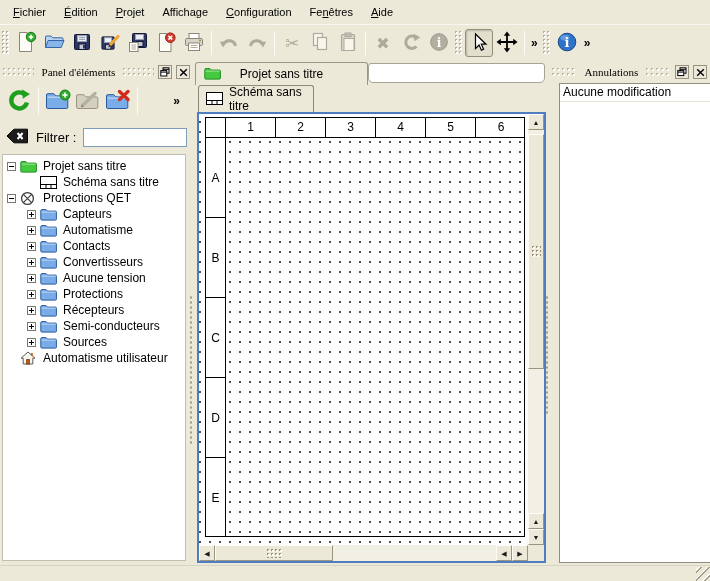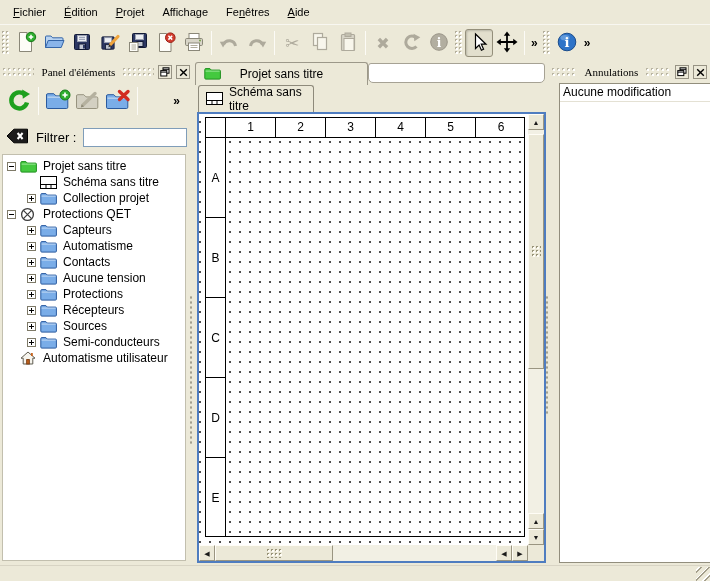--- a/index.html
+++ b/index.html
@@ -127,20 +127,21 @@
       #a49f8b 3px 4.5px, transparent 4.5px 6px); }
 </style>
 </head>
 <body>
 
 <div class="menubar">
   <span class="menu-item"><span></span><span class="accel">F</span><span>ichier</span></span>
   <span class="menu-item"><span></span><span class="accel">É</span><span>dition</span></span>
   <span class="menu-item"><span></span><span class="accel">P</span><span>rojet</span></span>
   <span class="menu-item"><span>Afficha</span><span class="accel">g</span><span>e</span></span>
+  <span class="menu-item"><span></span><span class="accel">C</span><span>onfiguration</span></span>
   <span class="menu-item"><span>Fe</span><span class="accel">n</span><span>êtres</span></span>
   <span class="menu-item"><span></span><span class="accel">A</span><span>ide</span></span>
 </div>
 
 <div class="toolbars">
   <div class="thandle"></div>
 
   <div class="tbtn">
     <span><svg width="22" height="22" viewBox="0 0 22 22">
           <path d="M4.5 1.5 H12 L16.5 6 V20.5 H4.5 Z" fill="#fdfdf8" stroke="#8a8778"></path>
@@ -367,33 +368,20 @@
         <span class="slot"></span>
       <span class="ticon">
           <svg width="17" height="13" viewBox="0 0 17 13">
             <rect x="0.5" y="0.5" width="16" height="12" fill="#fff" stroke="#000"></rect>
             <path d="M0.5 8.5 H16.5 M6 8.5 V12.5 M11 8.5 V12.5" stroke="#000"></path>
           </svg>
         </span>
       <span>Schéma sans titre</span>
     </div>
     <div class="trow">
-      <span class="sp"></span>
-        <span class="slot">
-          <span class="exp plus"></span>
-        </span>
-      <span class="ticon">
-          <svg width="17" height="13" viewBox="0 0 17 13">
-            <path d="M.8 2.6 a1 1 0 0 1 1-1 h4.1 l1.5 1.5 h8 a1 1 0 0 1 1 1 v7 a1 1 0 0 1 -1 1 H1.8 a1 1 0 0 1 -1-1 z" fill="#7aade8" stroke="#2a5a9e"></path>
-            <path d="M1.6 4.1 h14" stroke="#c3d9f3"></path>
-          </svg>
-        </span>
-      <span>Collection projet</span>
-    </div>
-    <div class="trow">
       <span class="slot">
           <span class="exp minus"></span>
         </span>
       <span class="ticon">
           <svg width="15" height="15" viewBox="0 0 15 15">
             <circle cx="7.5" cy="7.5" r="5.9" fill="#fff" stroke="#3c3c3c" stroke-width="1.3"></circle>
             <path d="M3.4 3.4 L11.6 11.6 M11.6 3.4 L3.4 11.6" stroke="#3c3c3c" stroke-width="1.2"></path>
           </svg>
         </span>
       <span>Protections QET</span>
@@ -441,20 +429,33 @@
       <span class="sp"></span>
         <span class="slot">
           <span class="exp plus"></span>
         </span>
       <span class="ticon">
           <svg width="17" height="13" viewBox="0 0 17 13">
             <path d="M.8 2.6 a1 1 0 0 1 1-1 h4.1 l1.5 1.5 h8 a1 1 0 0 1 1 1 v7 a1 1 0 0 1 -1 1 H1.8 a1 1 0 0 1 -1-1 z" fill="#7aade8" stroke="#2a5a9e"></path>
             <path d="M1.6 4.1 h14" stroke="#c3d9f3"></path>
           </svg>
         </span>
+      <span>Convertisseurs</span>
+    </div>
+    <div class="trow">
+      <span class="sp"></span>
+        <span class="slot">
+          <span class="exp plus"></span>
+        </span>
+      <span class="ticon">
+          <svg width="17" height="13" viewBox="0 0 17 13">
+            <path d="M.8 2.6 a1 1 0 0 1 1-1 h4.1 l1.5 1.5 h8 a1 1 0 0 1 1 1 v7 a1 1 0 0 1 -1 1 H1.8 a1 1 0 0 1 -1-1 z" fill="#7aade8" stroke="#2a5a9e"></path>
+            <path d="M1.6 4.1 h14" stroke="#c3d9f3"></path>
+          </svg>
+        </span>
       <span>Aucune tension</span>
     </div>
     <div class="trow">
       <span class="sp"></span>
         <span class="slot">
           <span class="exp plus"></span>
         </span>
       <span class="ticon">
           <svg width="17" height="13" viewBox="0 0 17 13">
             <path d="M.8 2.6 a1 1 0 0 1 1-1 h4.1 l1.5 1.5 h8 a1 1 0 0 1 1 1 v7 a1 1 0 0 1 -1 1 H1.8 a1 1 0 0 1 -1-1 z" fill="#7aade8" stroke="#2a5a9e"></path>
@@ -480,34 +481,34 @@
       <span class="sp"></span>
         <span class="slot">
           <span class="exp plus"></span>
         </span>
       <span class="ticon">
           <svg width="17" height="13" viewBox="0 0 17 13">
             <path d="M.8 2.6 a1 1 0 0 1 1-1 h4.1 l1.5 1.5 h8 a1 1 0 0 1 1 1 v7 a1 1 0 0 1 -1 1 H1.8 a1 1 0 0 1 -1-1 z" fill="#7aade8" stroke="#2a5a9e"></path>
             <path d="M1.6 4.1 h14" stroke="#c3d9f3"></path>
           </svg>
         </span>
+      <span>Semi-conducteurs</span>
+    </div>
+    <div class="trow">
+      <span class="sp"></span>
+        <span class="slot">
+          <span class="exp plus"></span>
+        </span>
+      <span class="ticon">
+          <svg width="17" height="13" viewBox="0 0 17 13">
+            <path d="M.8 2.6 a1 1 0 0 1 1-1 h4.1 l1.5 1.5 h8 a1 1 0 0 1 1 1 v7 a1 1 0 0 1 -1 1 H1.8 a1 1 0 0 1 -1-1 z" fill="#7aade8" stroke="#2a5a9e"></path>
+            <path d="M1.6 4.1 h14" stroke="#c3d9f3"></path>
+          </svg>
+        </span>
       <span>Sources</span>
-    </div>
-    <div class="trow">
-      <span class="sp"></span>
-        <span class="slot">
-          <span class="exp plus"></span>
-        </span>
-      <span class="ticon">
-          <svg width="17" height="13" viewBox="0 0 17 13">
-            <path d="M.8 2.6 a1 1 0 0 1 1-1 h4.1 l1.5 1.5 h8 a1 1 0 0 1 1 1 v7 a1 1 0 0 1 -1 1 H1.8 a1 1 0 0 1 -1-1 z" fill="#7aade8" stroke="#2a5a9e"></path>
-            <path d="M1.6 4.1 h14" stroke="#c3d9f3"></path>
-          </svg>
-        </span>
-      <span>Semi-conducteurs</span>
     </div>
     <div class="trow">
       <span class="slot"></span>
       <span class="ticon">
           <svg width="16" height="14" viewBox="0 0 16 14">
             <path d="M8 1 L15 7.2 H12.8 V13 H3.2 V7.2 H1 Z" fill="#f6f4ed" stroke="#5f5c50"></path>
             <rect x="6.7" y="8.6" width="2.6" height="4.4" fill="#c8641e" stroke="#7a3c10"></rect>
             <rect x="11" y="2" width="1.8" height="3" fill="#c8641e"></rect>
           </svg>
         </span>

